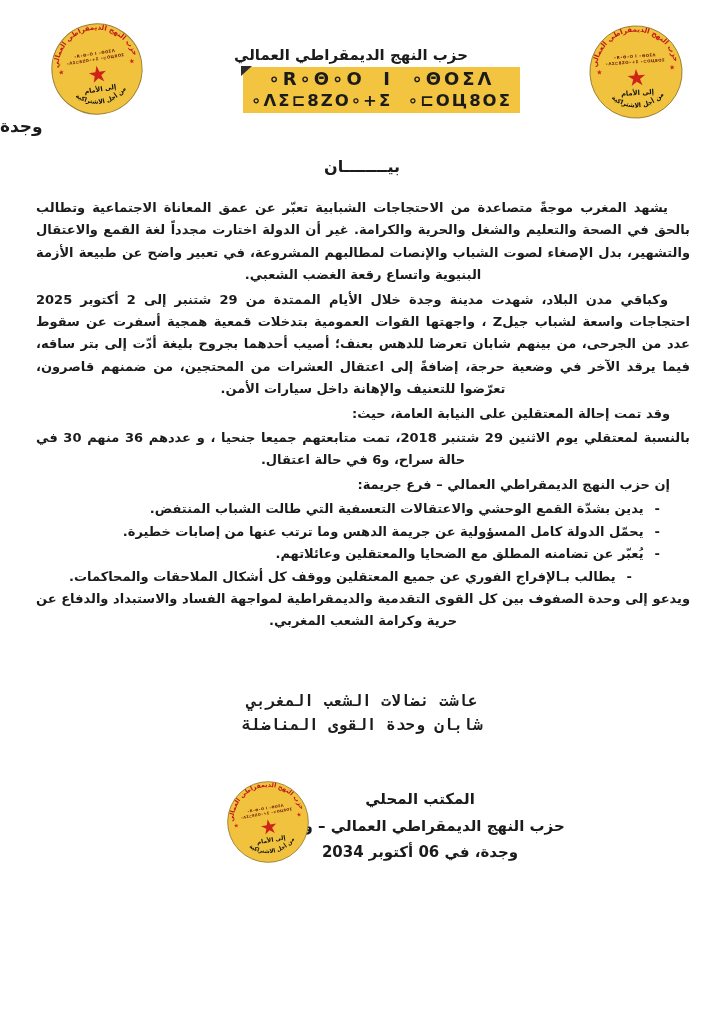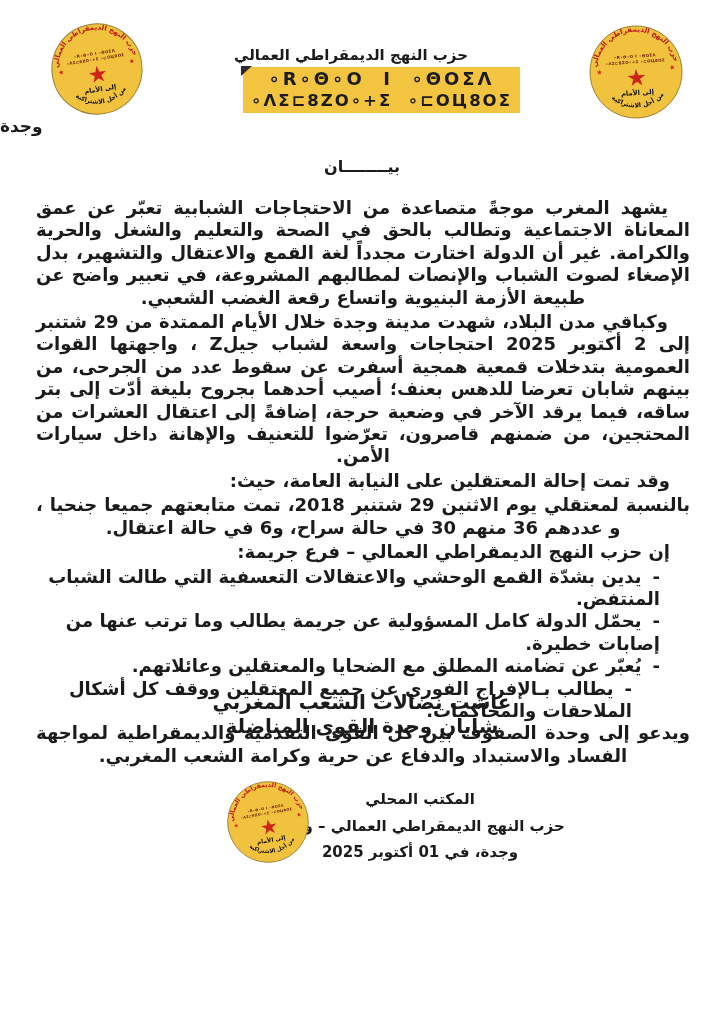--- a/index.html
+++ b/index.html
@@ -31,31 +31,31 @@
   .highlight .t1{font-size:18px; line-height:22px; letter-spacing:3px; white-space:nowrap;}
   .highlight .t2{font-size:16.5px; line-height:21px; letter-spacing:2px; white-space:nowrap;}
   .fold-mark{position:absolute; left:-2px; top:-1px; width:0; height:0;
     border-top:10px solid #2b2b2b; border-right:11px solid transparent;}
   .city{position:absolute; top:116px; left:0; right:0; text-align:left; font-size:17px; direction:rtl;}
   .doc-title{position:absolute; top:157px; left:0; right:0; text-align:center; font-size:16px; direction:rtl;}
   
   .body-text{
     position:absolute; top:197px; right:34px; left:36px;
     direction:rtl; text-align:justify; text-align-last:center;
-    font-size:18px; line-height:22.4px;
+    font-size:13px; line-height:22.4px;
   }
   .body-text p{margin:0 0 2px 0;}
   .p-indent{text-indent:22px;}
   .p-line{text-align-last:right; text-indent:20px;}
   .bullet{text-align:right; text-align-last:right; padding-right:30px;}
   .bullet.deep{padding-right:58px;}
   .bullet .dash{display:inline-block; margin-left:11px;}
   
   .slogans{position:absolute; top:691px; left:0; right:0; text-align:center;
-    direction:rtl; font-size:20px; line-height:23.5px;}
+    direction:rtl; font-size:16px; line-height:23.5px;font-family:Liberation Mono, monospace;}
   .footer-block{position:absolute; top:786px; left:270px; width:300px; text-align:center;
     direction:rtl; font-size:15px; line-height:26.5px;}
 </style>
 </head>
 <body>
 
 <svg width="0" height="0" style="position:absolute" aria-hidden="true">
   <defs>
     <path id="arcTopPath" d="M 10,58 A 41,41 0 1 1 90,58" fill="none"></path>
     <path id="arcBotPath" d="M 16,67 A 39,39 0 0 0 84,67" fill="none"></path>
@@ -103,35 +103,35 @@
   <div class="city">وجدة</div>
   <div class="doc-title">بيــــــــان</div>
 
   <div class="body-text" dir="rtl">
     <p class="p-indent">يشهد المغرب موجةً متصاعدة من الاحتجاجات الشبابية تعبّر عن عمق المعاناة الاجتماعية وتطالب بالحق في الصحة والتعليم والشغل والحرية والكرامة. غير أن الدولة اختارت مجدداً لغة القمع والاعتقال والتشهير، بدل الإصغاء لصوت الشباب والإنصات لمطالبهم المشروعة، في تعبير واضح عن طبيعة الأزمة البنيوية واتساع رقعة الغضب الشعبي.</p>
     <p class="p-indent">وكباقي مدن البلاد، شهدت مدينة وجدة خلال الأيام الممتدة من 29 شتنبر إلى 2 أكتوبر 2025 احتجاجات واسعة لشباب جيلZ ، واجهتها القوات العمومية بتدخلات قمعية همجية أسفرت عن سقوط عدد من الجرحى، من بينهم شابان تعرضا للدهس بعنف؛ أصيب أحدهما بجروح بليغة أدّت إلى بتر ساقه، فيما يرقد الآخر في وضعية حرجة، إضافةً إلى اعتقال العشرات من المحتجين، من ضمنهم قاصرون، تعرّضوا للتعنيف والإهانة داخل سيارات الأمن.</p>
     <p class="p-line">وقد تمت إحالة المعتقلين على النيابة العامة، حيث:</p>
     <p>بالنسبة لمعتقلي يوم الاثنين 29 شتنبر 2018، تمت متابعتهم جميعا جنحيا ، و عددهم 36 منهم 30 في حالة سراح، و6 في حالة اعتقال.</p>
     <p class="p-line">إن حزب النهج الديمقراطي العمالي – فرع جريمة:</p>
     <div class="bullet"><span class="dash">-</span><span>يدين بشدّة القمع الوحشي والاعتقالات التعسفية التي طالت الشباب المنتفض.</span></div>
-    <div class="bullet"><span class="dash">-</span><span>يحمّل الدولة كامل المسؤولية عن جريمة يطالب وما ترتب عنها من إصابات خطيرة.</span></div>
+    <div class="bullet"><span class="dash">-</span><span>يحمّل الدولة كامل المسؤولية عن جريمة الدهس وما ترتب عنها من إصابات خطيرة.</span></div>
     <div class="bullet"><span class="dash">-</span><span>يُعبّر عن تضامنه المطلق مع الضحايا والمعتقلين وعائلاتهم.</span></div>
     <div class="bullet deep"><span class="dash">-</span><span>يطالب بـالإفراج الفوري عن جميع المعتقلين ووقف كل أشكال الملاحقات والمحاكمات.</span></div>
     <p>ويدعو إلى وحدة الصفوف بين كل القوى التقدمية والديمقراطية لمواجهة الفساد والاستبداد والدفاع عن حرية وكرامة الشعب المغربي.</p>
   </div>
 
   <div class="slogans">
     <div>عاشت نضالات الشعب المغربي</div>
     <div>شابان وحدة القوى المناضلة</div>
   </div>
 
   <div class="footer-block">
     <div>المكتب المحلي</div>
     <div>حزب النهج الديمقراطي العمالي – وجدة</div>
-    <div>وجدة، في 01 أكتوبر 2025</div>
+    <div>وجدة، في 06 أكتوبر 2034</div>
   </div>
 
   <div class="logo logo-bottom">
     <svg viewBox="0 0 100 100" width="100%" height="100%">
       <circle class="logo-bg" cx="50" cy="50" r="48" fill="#F1C23E" stroke="#9a7f35"></circle>
       <text class="logo-arc-top" fill="#C01818" text-anchor="middle"><textPath href="#arcTopPath" startOffset="50%">حزب النهج الديمقراطي العمالي</textPath></text>
       <text class="logo-tif" x="50" y="35" fill="#6B150C">∘R∘Θ∘O I ∘ΘOΣΛ</text>
       <text class="logo-tif" x="50" y="41" fill="#6B150C">∘ΛΣ⊏8ZO∘+Σ ∘⊏OЦ8OΣ</text>
       <text class="logo-star-sm" x="12" y="50" fill="#CE2418">★</text>
       <text class="logo-star-sm" x="88" y="50" fill="#CE2418">★</text>

